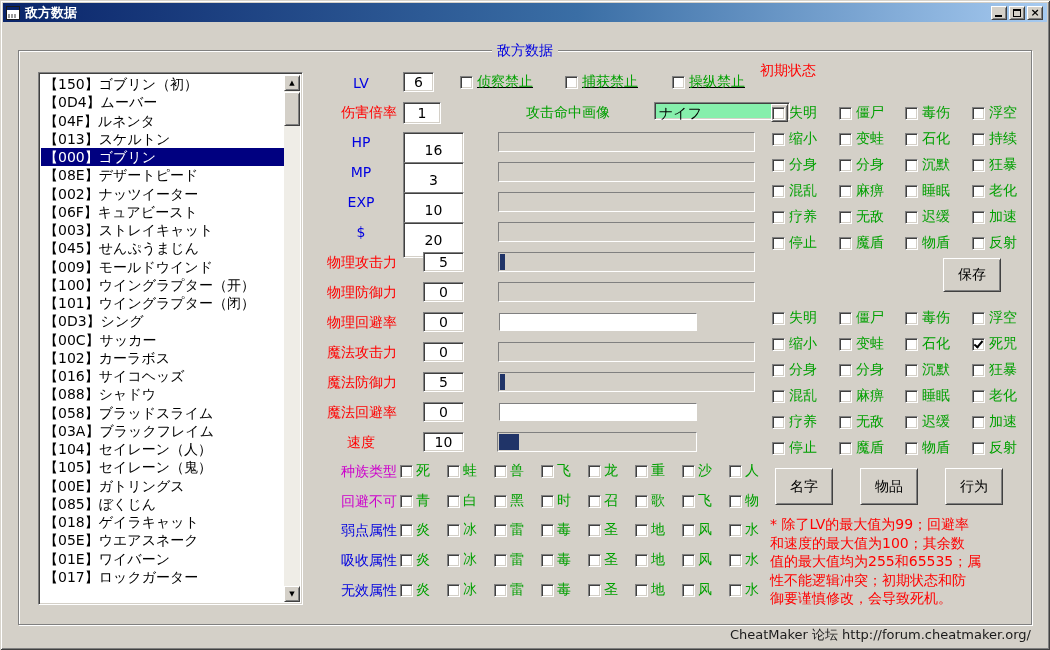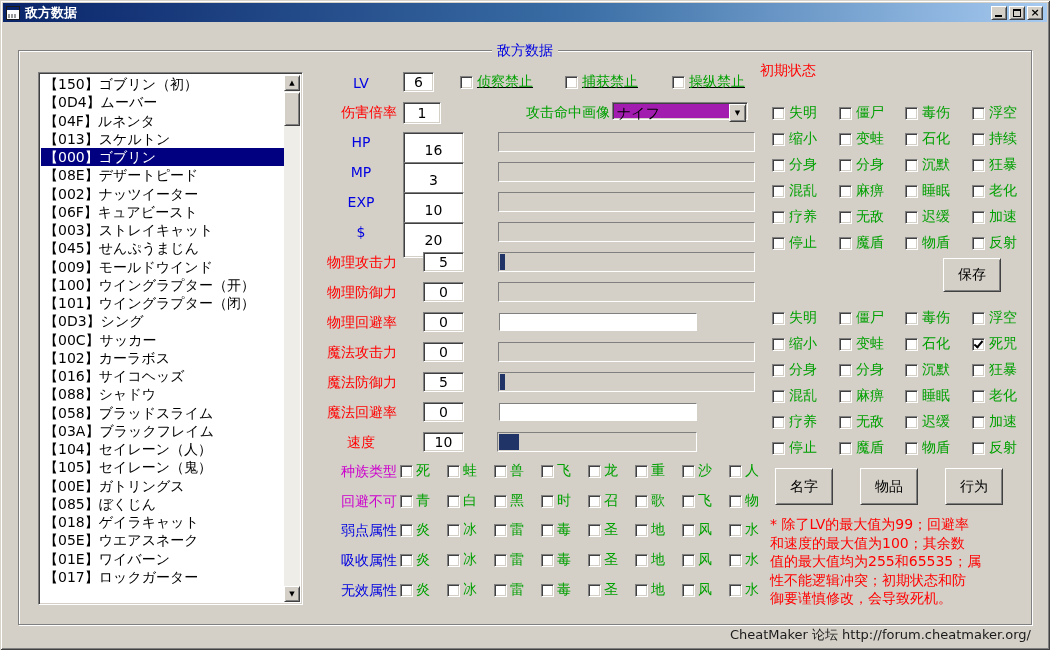--- a/index.html
+++ b/index.html
@@ -56,21 +56,21 @@
   .bar-short{left:499px;width:198px;height:18px;background:#fff;}
   .bar-speed{left:497px;width:200px;height:20px;background:#d4d0c8;}
   .bar-fill{height:100%;background:var(--bar_fill);}
   .cb{position:relative;width:13px;height:13px;background:#fff;flex:0 0 auto;
     border:1px solid;border-color:#808080 #fff #fff #808080;
     box-shadow:inset 1px 1px 0 #404040, inset -1px -1px 0 #d4d0c8;}
   .cb.checked::after{content:"";position:absolute;left:1px;top:2px;width:7px;height:3px;
     border-left:2px solid #000;border-bottom:2px solid #000;transform:rotate(-50deg);}
   .check-item{position:absolute;display:flex;align-items:center;gap:4px;height:16px;text-decoration:underline;}
   .check-item .t{font-size:14px;white-space:nowrap;}
-  .dropdown{position:absolute;left:612px;top:102px;width:136px;height:18px;background:#a21caf;
+  .dropdown{position:absolute;left:654px;top:102px;width:136px;height:18px;background:#86efac;
     border:1px solid;border-color:#808080 #fff #fff #808080;
     box-shadow:inset 1px 1px 0 #404040, inset -1px -1px 0 #d4d0c8;}
   .dd-text{position:absolute;left:4px;top:2px;font-size:14px;color:#000;white-space:nowrap;}
   .dd-btn{position:absolute;right:1px;top:1px;width:17px;height:18px;background:#d4d0c8;text-align:center;
     border:1px solid;border-color:#fff #404040 #404040 #fff;box-shadow:inset 1px 1px 0 #d4d0c8, inset -1px -1px 0 #808080;}
   .dd-btn .arr{line-height:16px;}
   .section-title{position:absolute;left:760px;width:230px;text-align:left;font-size:14px;color:var(--label_red);}
   .cb-grid{position:absolute;left:772px;display:grid;grid-template-columns:67px 66px 67px 67px;grid-auto-rows:26px;align-items:center;}
   .cb-grid .cell{display:flex;align-items:center;gap:4px;}
   .cb-grid .t{font-size:14px;color:var(--label_green);white-space:nowrap;}

